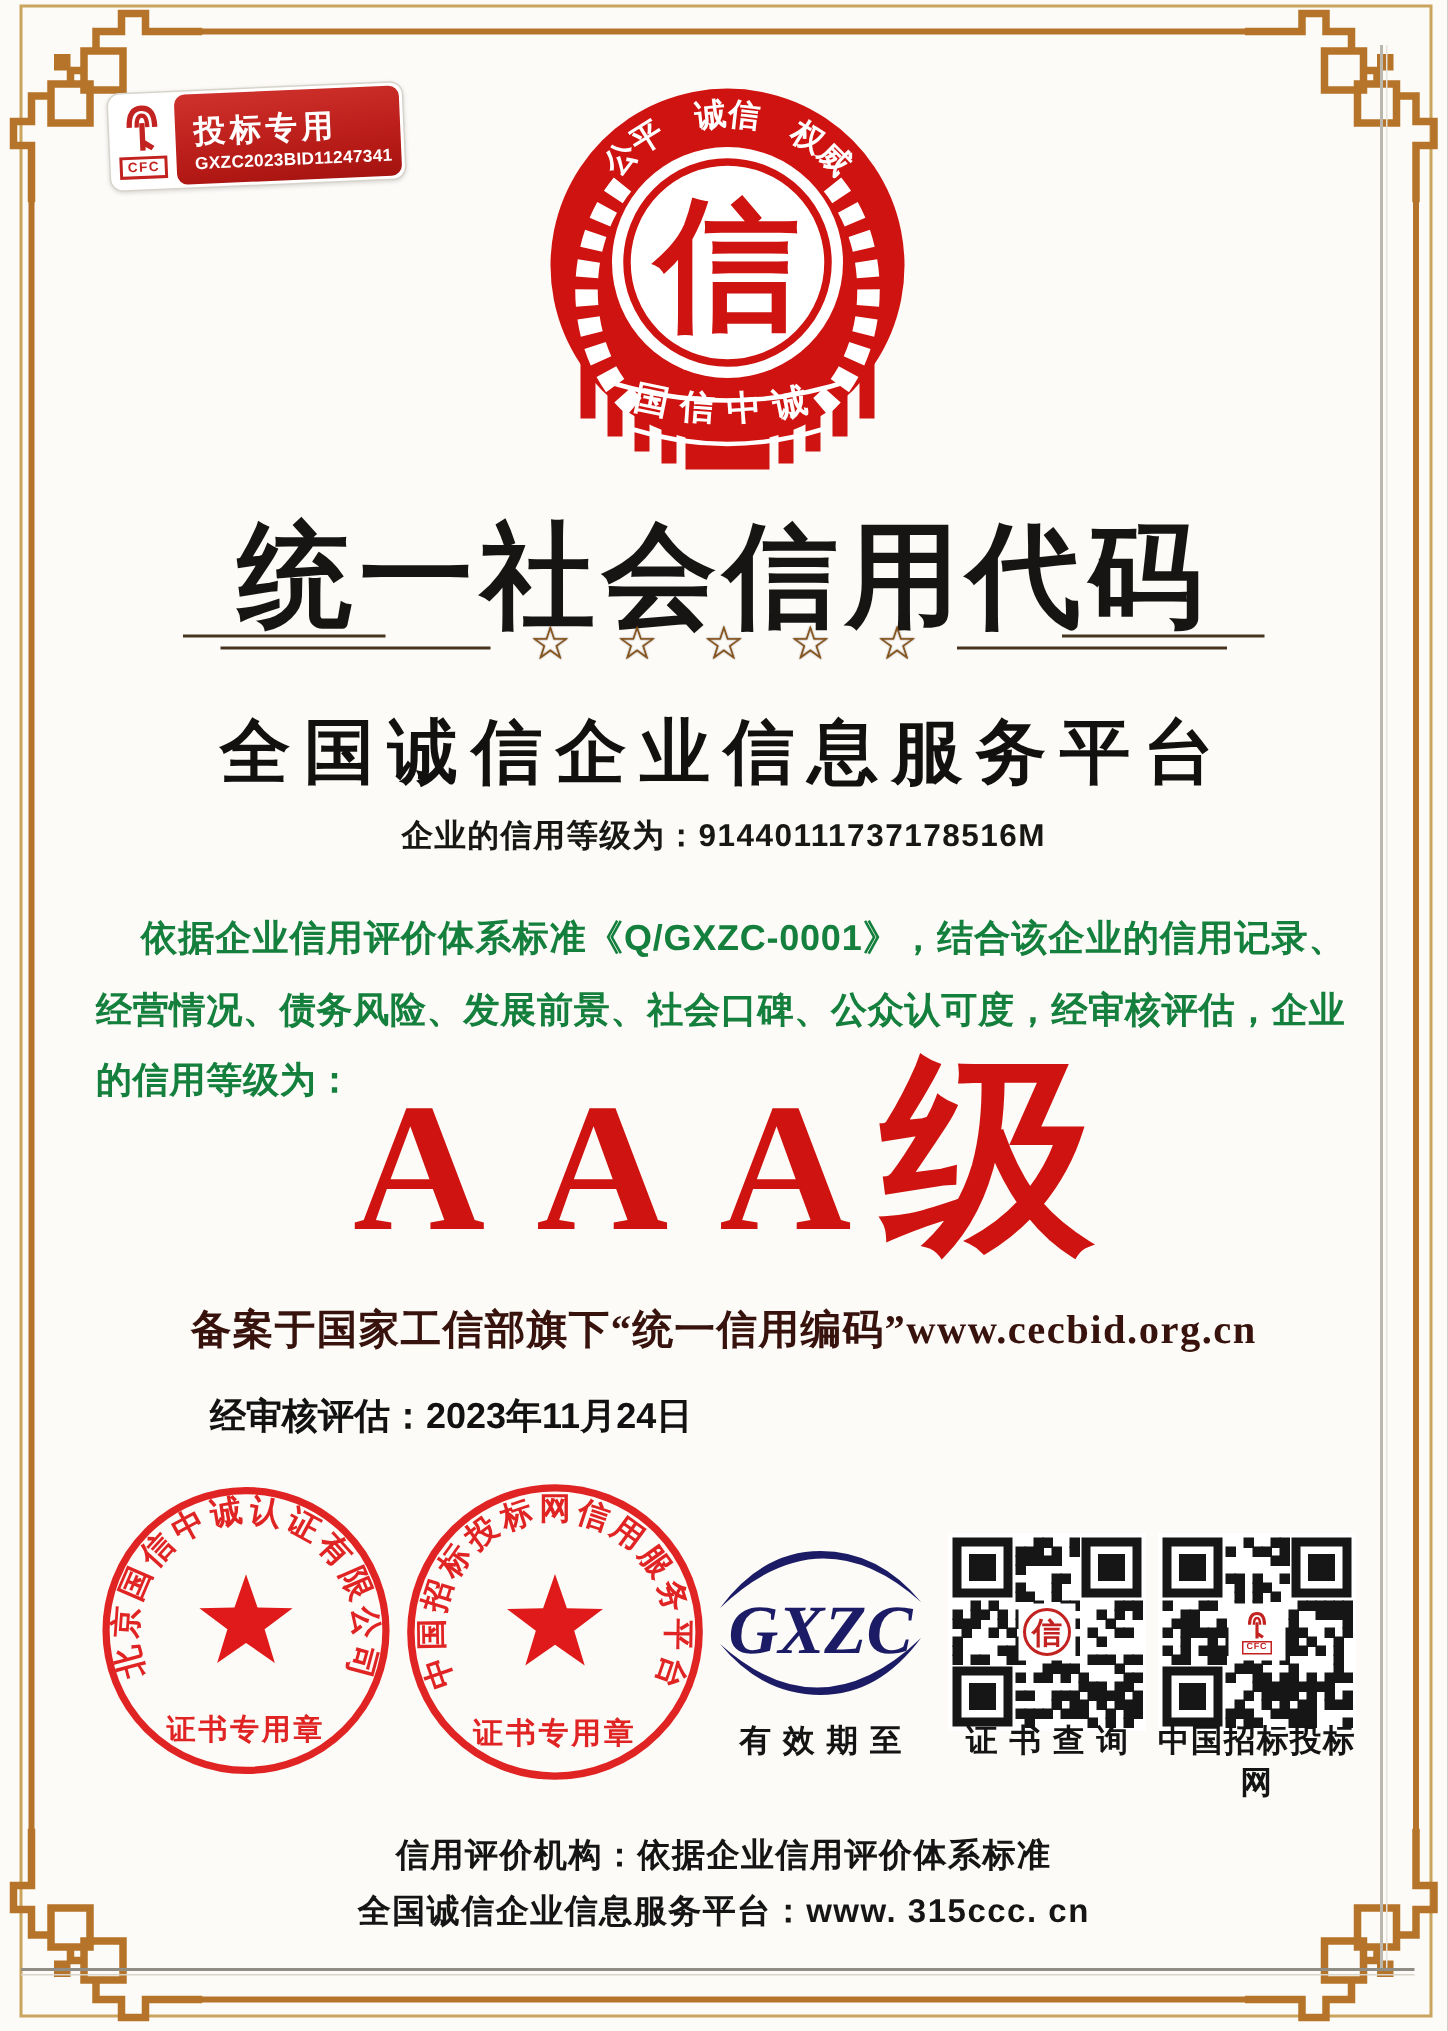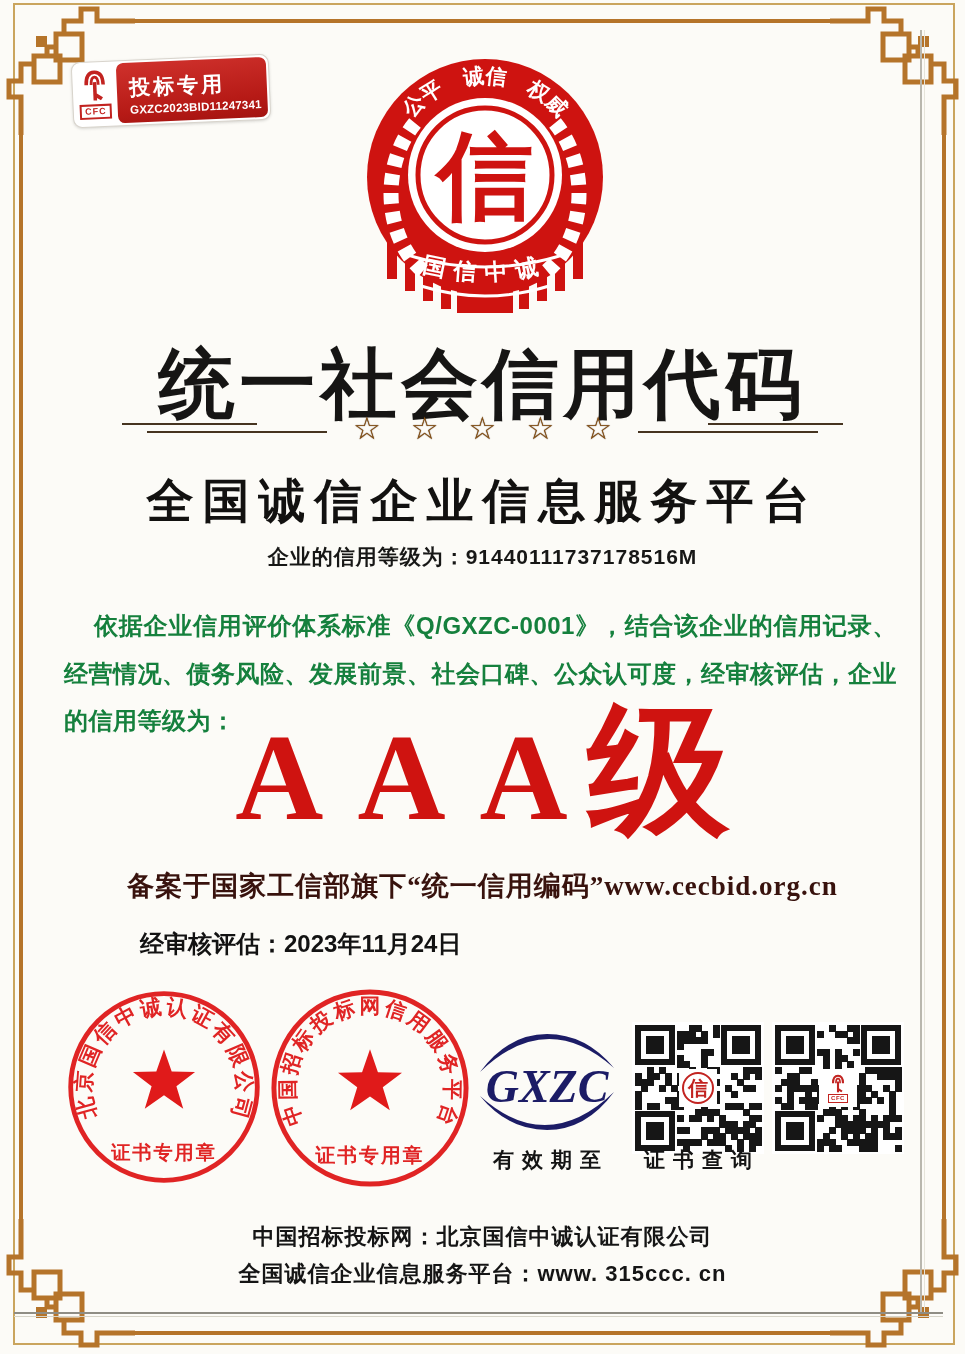--- a/index.html
+++ b/index.html
@@ -578,19 +578,20 @@
         <g stroke="#c22320" fill="none">
           <path d="M8 22 C8 8 13 4 20 4 C27 4 32 8 32 22" stroke-width="5"></path>
           <path d="M15 22 C15 13 17 11 20 11 C23 11 25 13 25 22" stroke-width="4"></path>
         </g>
         <rect x="17.5" y="18" width="5" height="26" fill="#c22320"></rect>
         <path d="M22 34 L31 40 L28 44 L20 39 Z" fill="#c22320"></path>
       </svg>
       <div class="mini-key-box">CFC</div>
     </div>
   </div>
+  <div class="mark-label m3">中国招标投标网</div>
 
   <div class="footer">
-    <div>中国招标投标网：北京国信中诚认证有限公司</div>
+    <div>信用评价机构：依据企业信用评价体系标准</div>
     <div>全国诚信企业信息服务平台：www. 315ccc. cn</div>
   </div>
 
 </div>
 
 </body></html>

